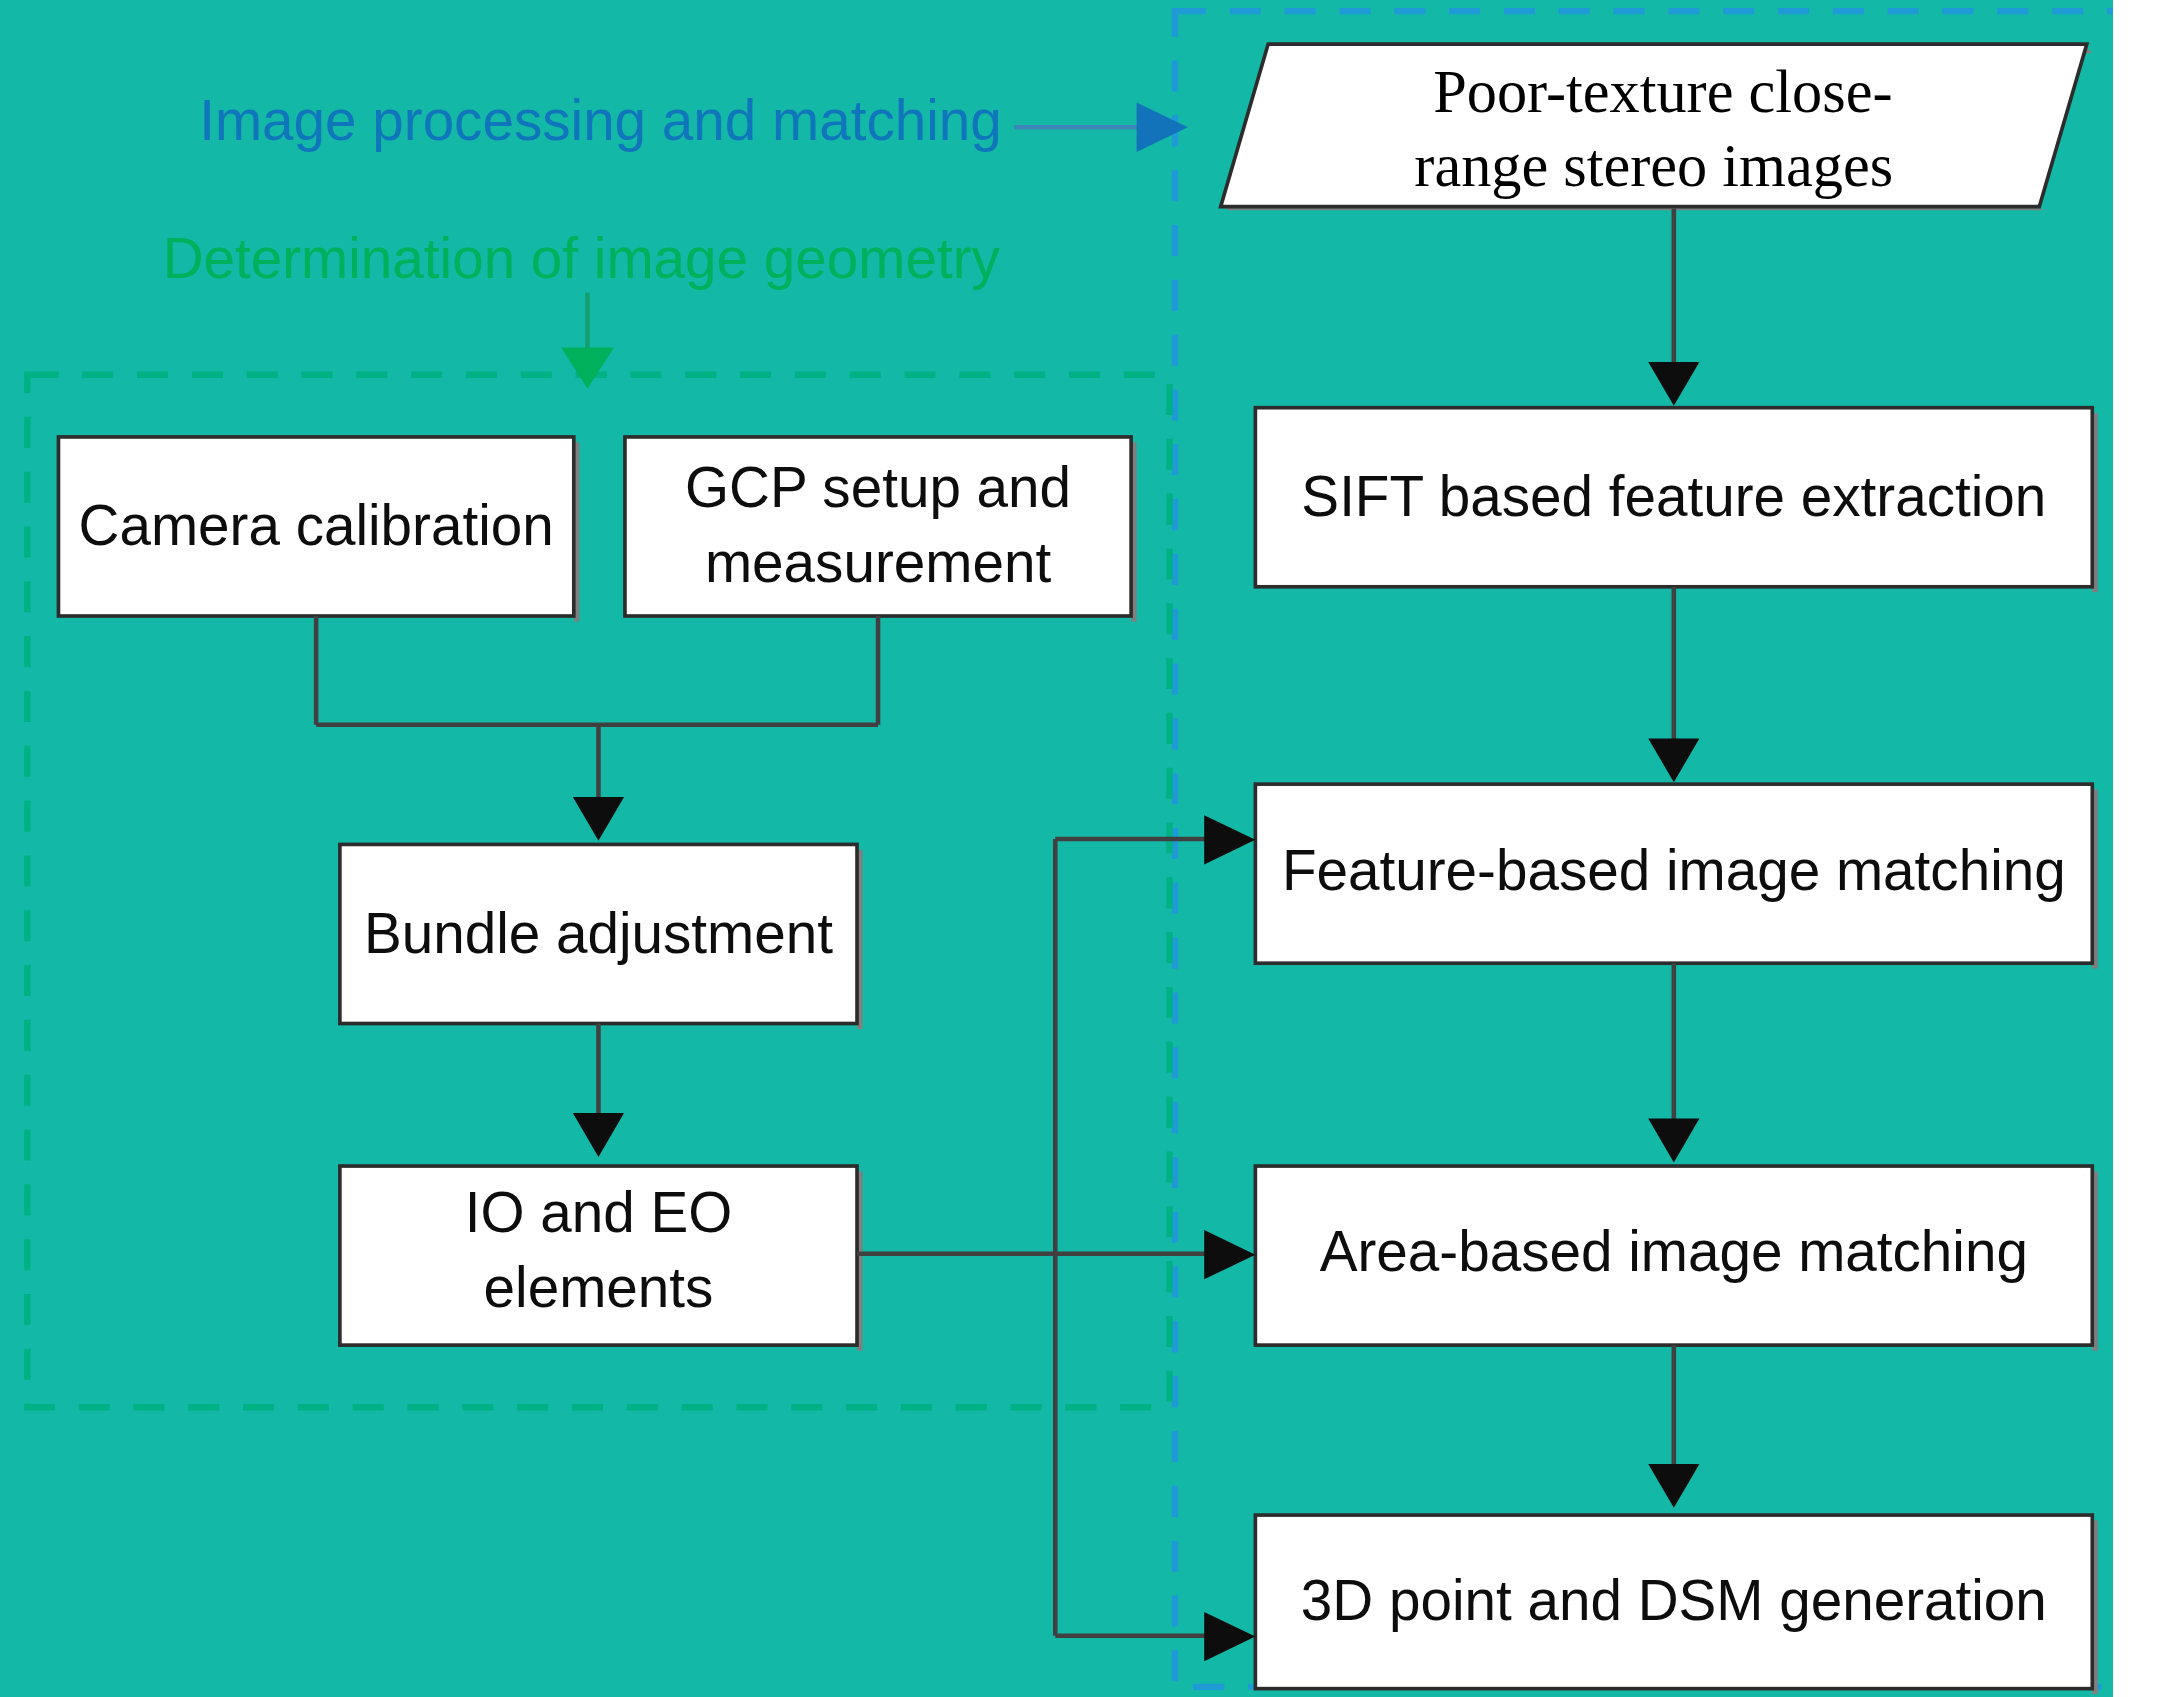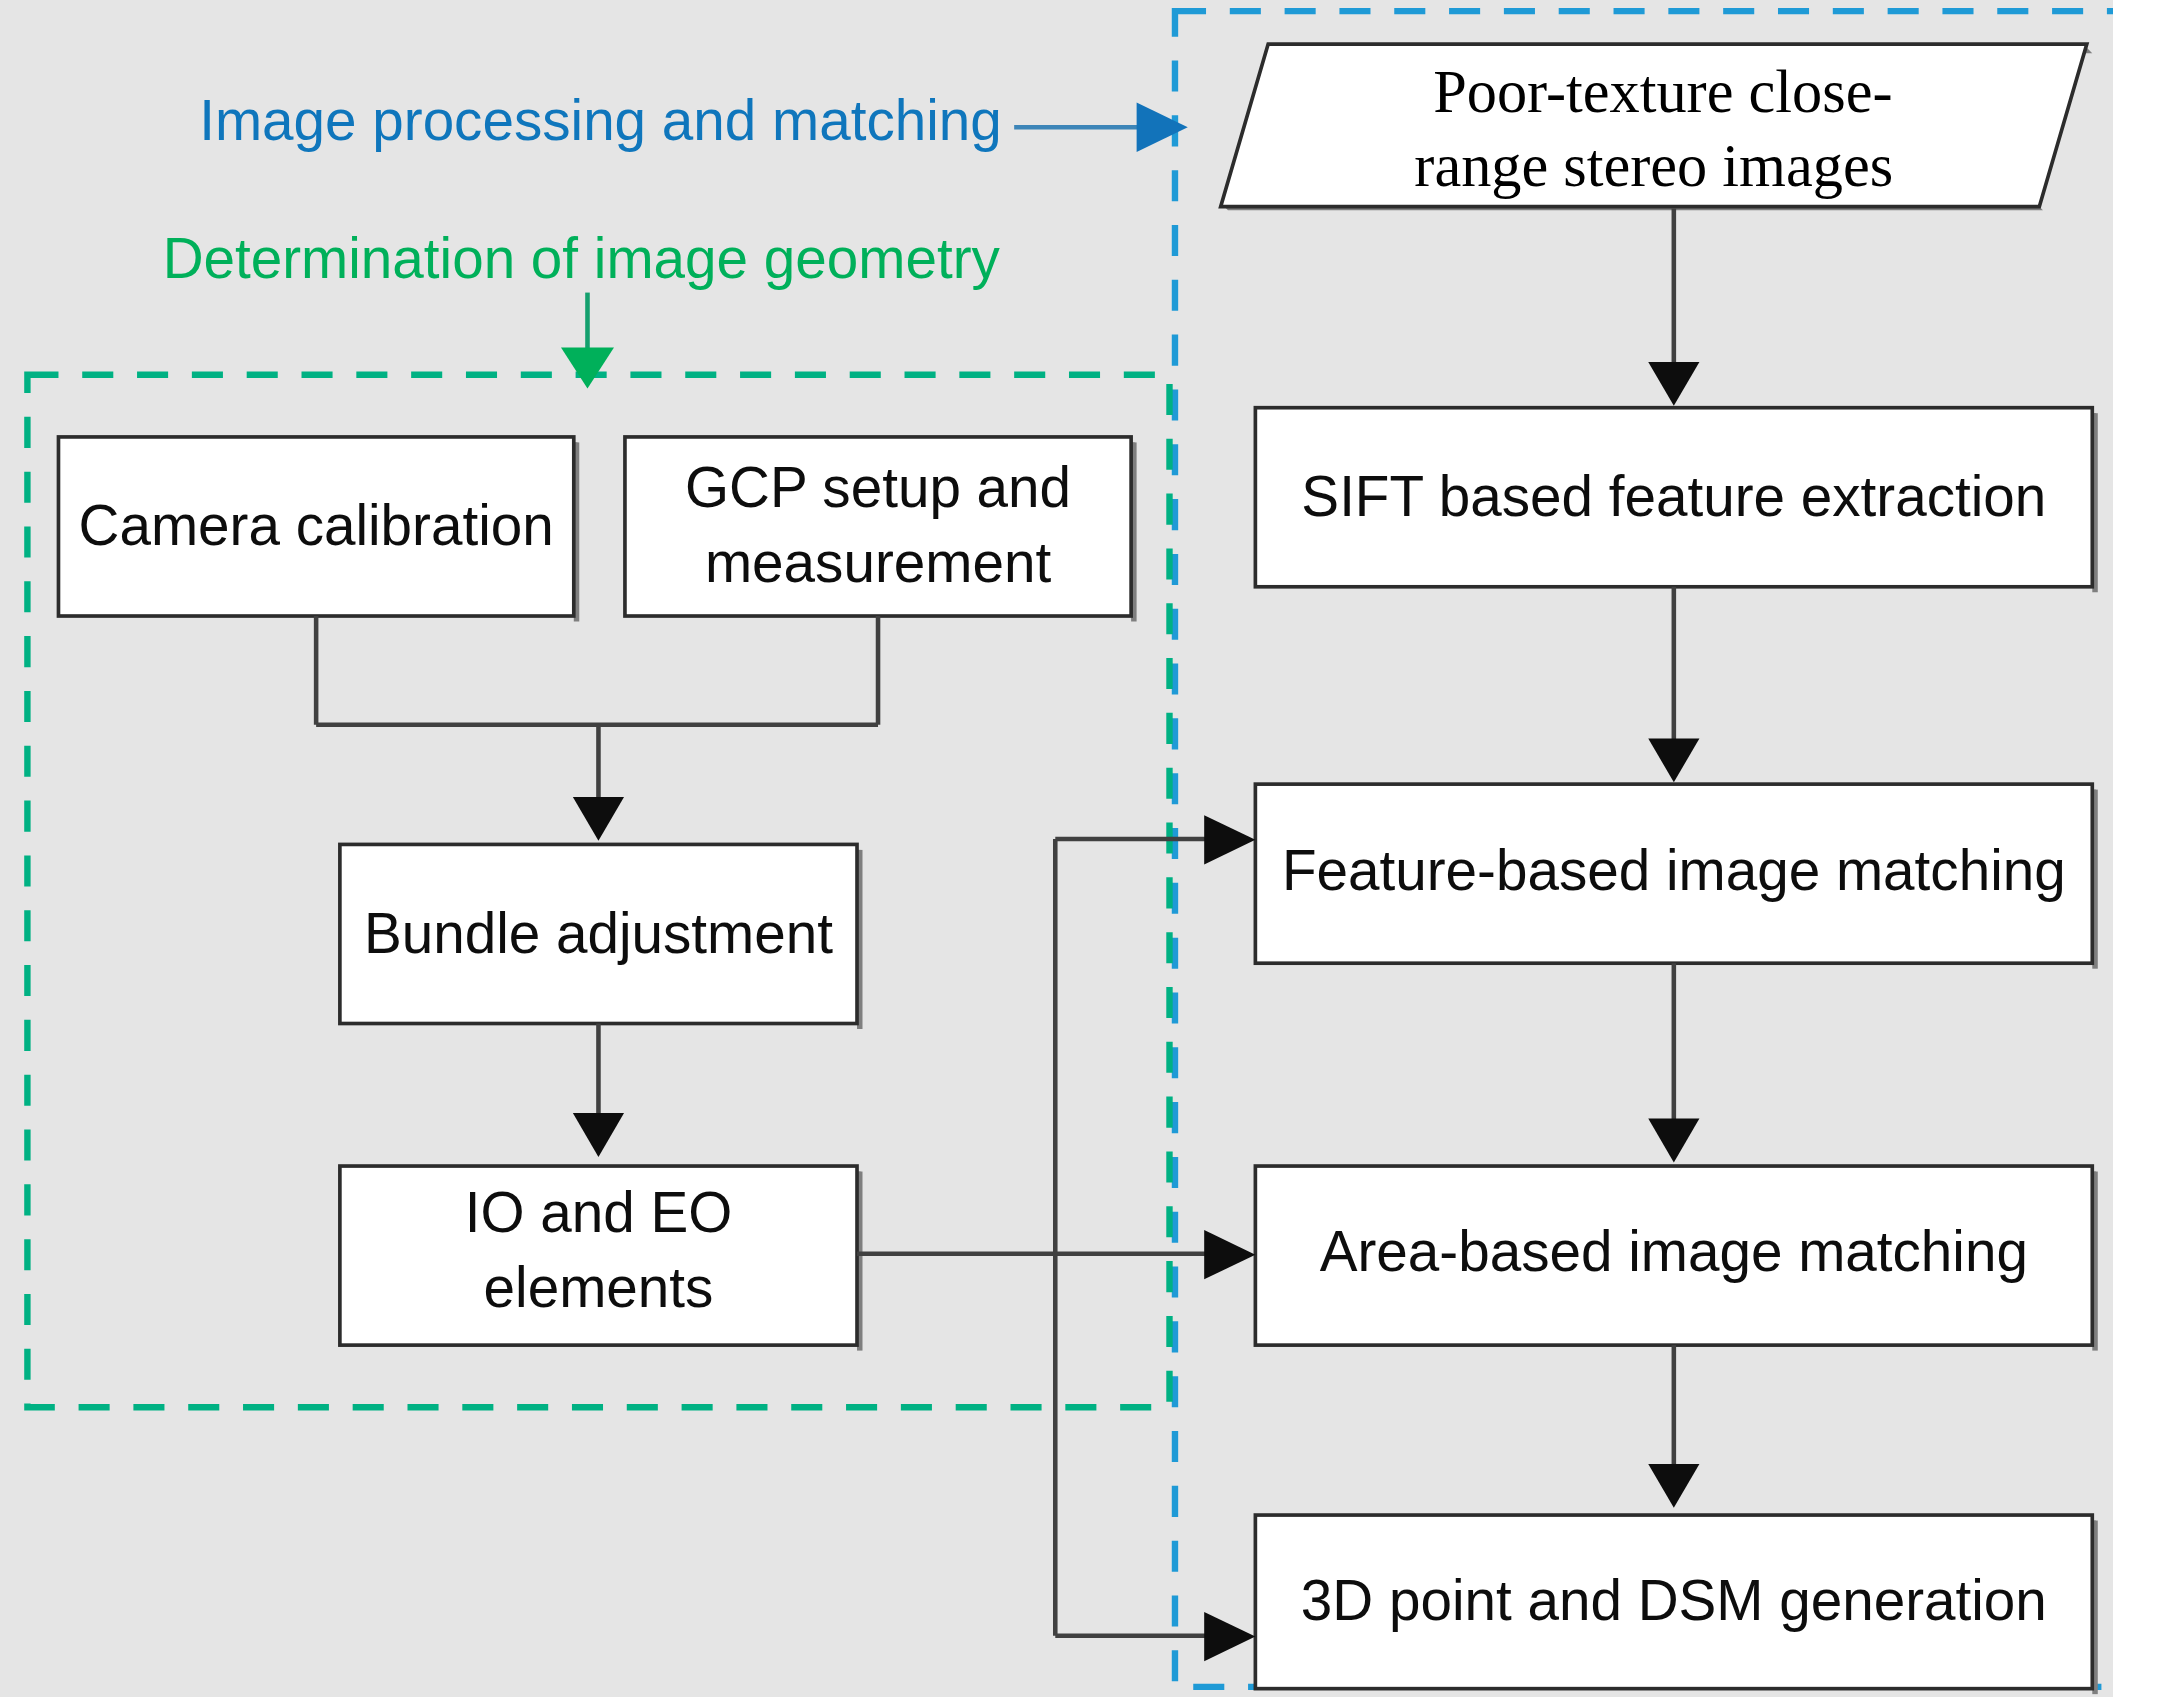--- a/index.html
+++ b/index.html
@@ -4,21 +4,21 @@
 <style>
   html, body {
     margin: 0;
     padding: 0;
     background: #ffffff;
   }
   #page {
     position: relative;
     width: 2113px;
     height: 1698px;
-    background: #e5e5e5;
+    background: #14b8a6;
     overflow: hidden;
     font-family: "Liberation Sans", sans-serif;
   }
   svg#canvas {
     position: absolute;
     top: 0;
     left: 0;
     width: 2180px;
     height: 1698px;
   }

